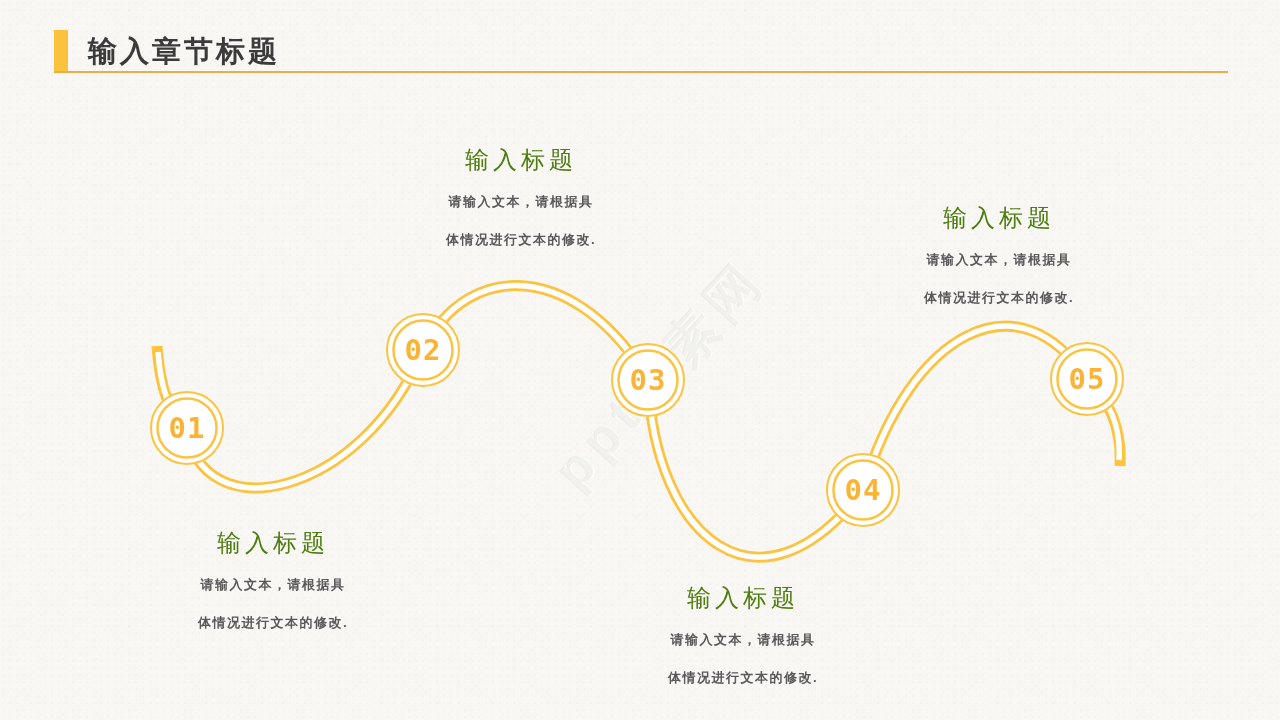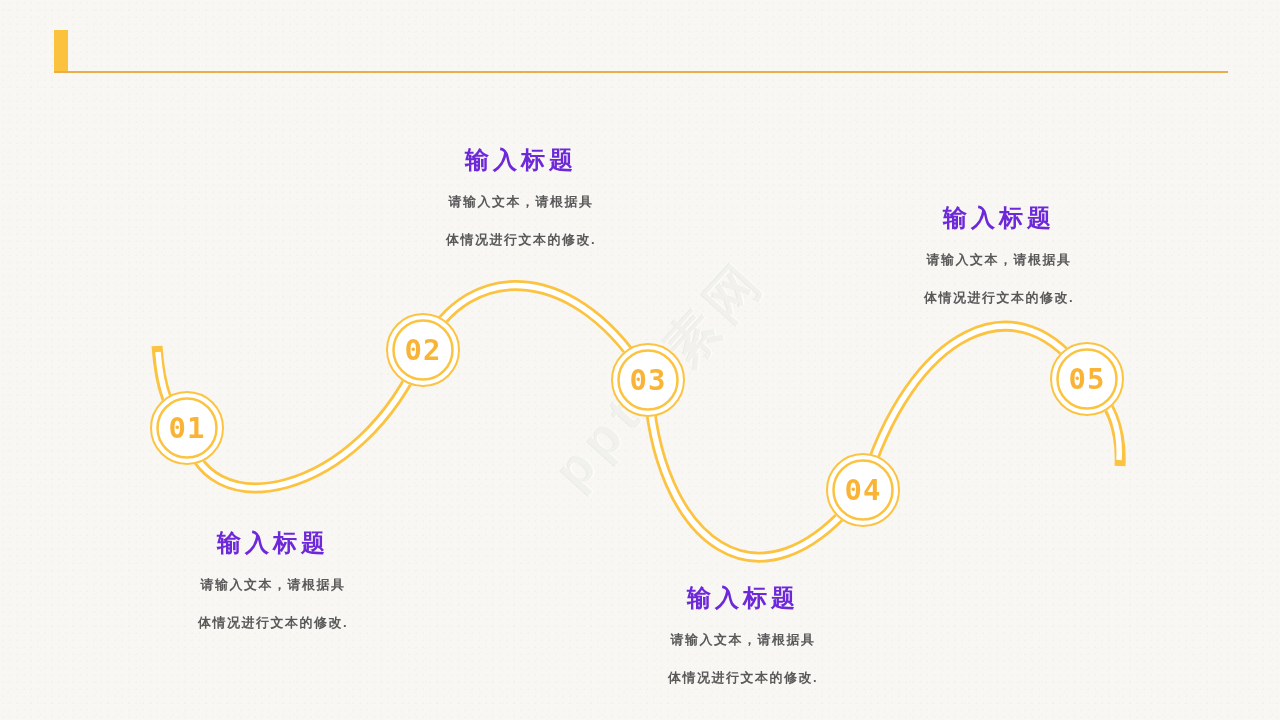--- a/index.html
+++ b/index.html
@@ -71,40 +71,41 @@
     font-size: 29px; font-weight: bold;
     fill: #f9b437; text-anchor: middle; letter-spacing: 1px;
   }
 
   
   .text-block {
     position: absolute; width: 320px;
     text-align: center;
   }
   .block-title {
-    font-size: 24px; font-weight: bold;
-    letter-spacing: 4px; color: #6d28d9;
+    font-size: 24px; font-weight: normal;
+    letter-spacing: 4px; color: #4d7c0f;
     line-height: 30px; margin-bottom: 8px;
   }
   .block-line {
     font-size: 13px; color: #595959;
     letter-spacing: 1.5px; line-height: 38px;
     font-weight: bold; white-space: nowrap;
   }
   .tb-a { left: 361px; top: 145px; }
   .tb-b { left: 839px; top: 203px; }
   .tb-c { left: 113px; top: 528px; }
   .tb-d { left: 583px; top: 583px; }
 </style>
 </head>
 <body>
 
 <div class="slide">
 
   <div class="header-bar"></div>
+  <div class="header-title">输入章节标题</div>
   <div class="header-rule"></div>
 
   <div class="watermark">ppt元素网</div>
 
   <svg class="diagram-svg" viewBox="0 0 1280 720">
 
     <path class="flow-outer" d="M157,346 C160,390 170,415 187,428
          C200,530 360,500 423,350
          C470,255 580,265 648,380
          C655,540 760,625 863,490

